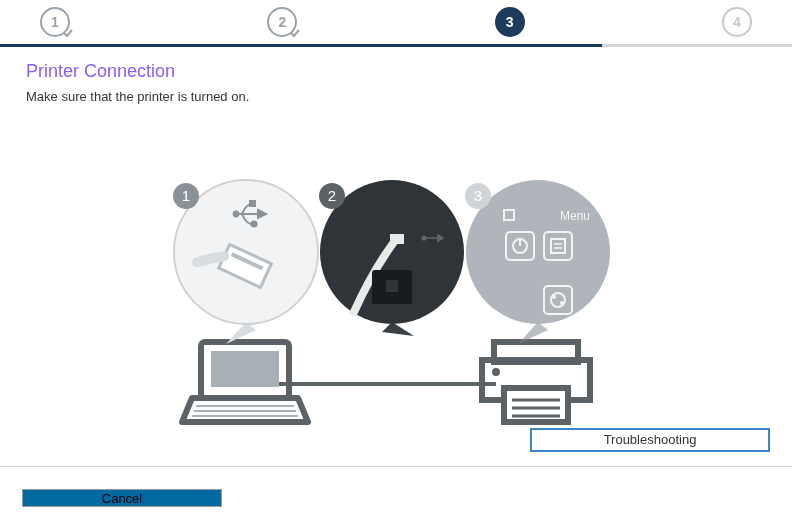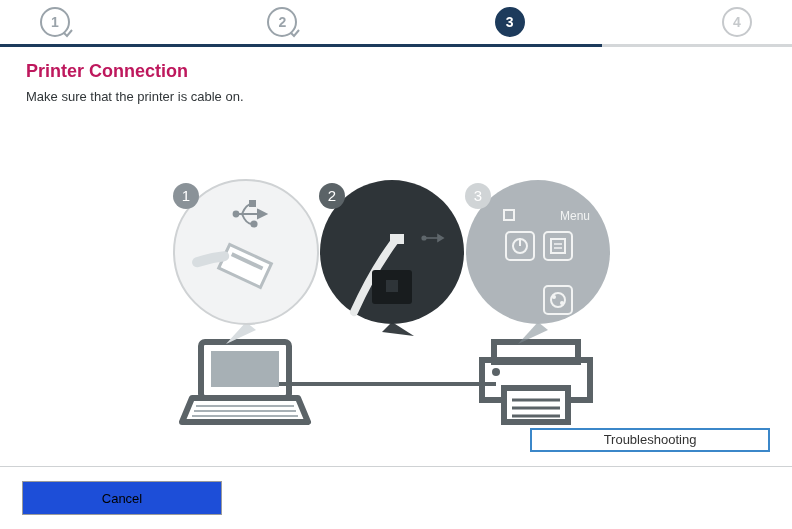--- a/index.html
+++ b/index.html
@@ -9,28 +9,28 @@
   .step{width:26px;height:26px;border-radius:50%;display:flex;align-items:center;justify-content:center;font-size:14px;font-weight:bold;position:relative;}
   .step.done{border:2px solid #9aa3aa;color:#9aa3aa;background:#fff;}
   .step.active{background:#1d3b5c;color:#fff;border:2px solid #1d3b5c;}
   .step.future{border:2px solid #c6c9cc;color:#c6c9cc;background:#fff;}
   .check{position:absolute;right:-6px;bottom:-4px;width:12px;height:12px;}
   .check path{stroke:#9aa3aa;stroke-width:2;fill:none;}
   .progress{height:3px;background:#d4d7d9;position:relative;}
   .progress .fill{position:absolute;left:0;top:0;height:100%;background:#1d3b5c;}
   
   .main{padding:14px 26px 0 26px;height:420px;box-sizing:border-box;position:relative;border-bottom:1px solid #cfd2d4;}
-  h1{font-size:18px;font-weight:bold;margin:0 0 6px 0;color:#be185d;}
+  h1{font-size:18px;font-weight:normal;margin:0 0 6px 0;color:#8b5cf6;}
   .desc{font-size:13px;line-height:17px;color:#303538;margin-bottom:4px;}
   .illus{position:absolute;left:0;right:0;top:115px;text-align:center;}
   .illus svg{display:block;margin:0 auto;}
   .trouble{position:absolute;right:22px;bottom:14px;width:236px;height:20px;background:#fff;border:2px solid #3b87c9;text-align:center;font-size:13px;line-height:20px;color:#333;cursor:pointer;}
   
   .footer{height:62px;display:flex;align-items:center;padding-left:22px;}
-  .cancel{width:200px;height:34px;border:1px solid #9b9b9b;background:#1d4ed8;font-size:13px;cursor:pointer;}
+  .cancel{width:200px;height:18px;border:1px solid #9b9b9b;background:#0369a1;font-size:13px;cursor:pointer;}
 </style>
 </head>
 <body>
 
 <div class="wrap">
 
   <div class="stepper">
     <div class="step done">
       <span>1</span>
       <svg class="check" viewBox="0 0 12 12">
@@ -49,21 +49,21 @@
     <div class="step future">
       <span>4</span>
     </div>
   </div>
   <div class="progress">
     <div class="fill" style="width:76%"></div>
   </div>
 
   <div class="main">
     <h1>Printer Connection</h1>
-    <div class="desc">Make sure that the printer is cable on.</div>
+    <div class="desc">Make sure that the printer is turned on.</div>
 
     <div class="illus">
       <svg width="480" height="270" viewBox="0 0 480 270">
 
         <line x1="105" y1="222" x2="340" y2="222" stroke="#5b6367" stroke-width="4"></line>
 
         <g>
           <rect x="45" y="180" width="88" height="56" rx="4" fill="none" stroke="#5b6367" stroke-width="6"></rect>
           <rect x="55" y="189" width="68" height="36" fill="#a7b0b5"></rect>
           <path d="M36 236 H142 L152 260 H26 Z" fill="#fff" stroke="#5b6367" stroke-width="6" stroke-linejoin="round"></path>

